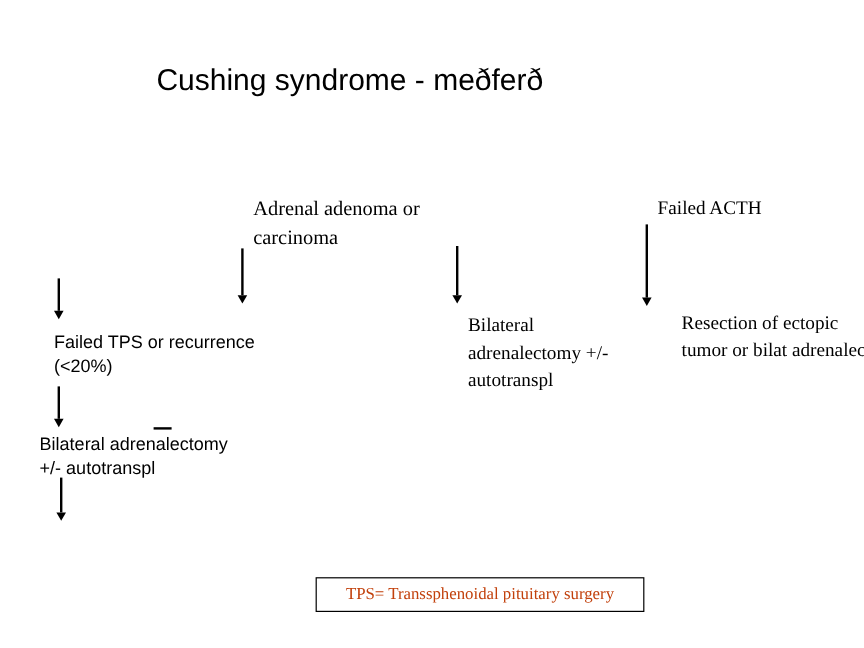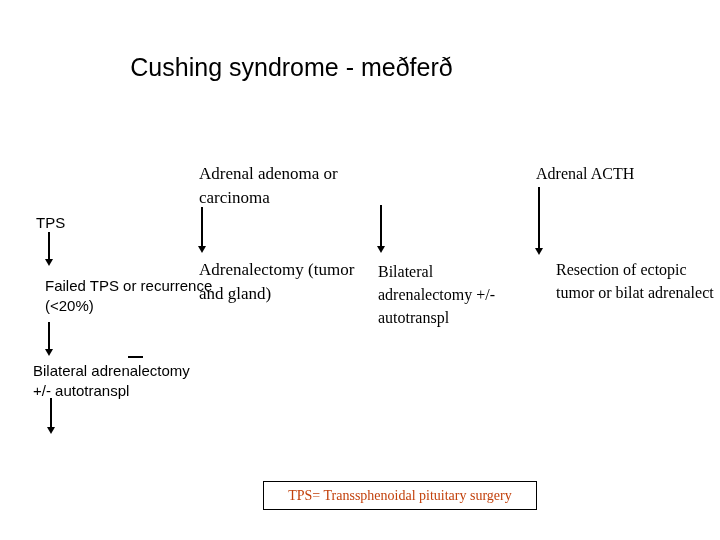--- a/index.html
+++ b/index.html
@@ -31,20 +31,21 @@
     position: absolute;
     font-family: "Liberation Sans", sans-serif;
     font-size: 15px;
     line-height: 20px;
     color: #000000;
   }
   .serif-block {
     position: absolute;
     font-family: "Liberation Serif", serif;
     color: #000000;
+    margin-left: 12px;
   }
   .col2 {
     font-size: 17px;
     line-height: 24px;
   }
   .col3 {
     font-size: 16px;
     line-height: 23px;
   }
   .col4 {
@@ -91,21 +92,20 @@
   }
 </style>
 </head>
 <body>
 
 <div id="slide">
 
   <div class="title">Cushing syndrome - meðferð</div>
 
 
-  <div class="sans-block" style="left:36px; top:213px; width:150px;">TPS</div>
 
   <div class="arrow" style="left:48px; top:232px; height:34px;">
     <div class="shaft" style="height:27px;"></div>
     <div class="head" style="top:27px;"></div>
   </div>
 
   <div class="sans-block" style="left:30px; top:276px; width:170px;margin-left:15px;">Failed TPS or recurrence (&lt;20%)</div>
 
   <div class="arrow" style="left:48px; top:322px; height:34px;">
     <div class="shaft" style="height:27px;"></div>
@@ -121,31 +121,30 @@
     <div class="head" style="top:29px;"></div>
   </div>
 
   <div class="serif-block col2" style="left:199px; top:162px; width:165px;">Adrenal adenoma or carcinoma</div>
 
   <div class="arrow" style="left:201px; top:207px; height:46px;">
     <div class="shaft" style="height:39px;"></div>
     <div class="head" style="top:39px;"></div>
   </div>
 
-  <div class="serif-block col2" style="left:199px; top:258px; width:175px;">Adrenalectomy (tumor and gland)</div>
 
 
   <div class="arrow" style="left:380px; top:205px; height:48px;">
     <div class="shaft" style="height:41px;"></div>
     <div class="head" style="top:41px;"></div>
   </div>
 
   <div class="serif-block col3" style="left:378px; top:260px; width:145px;">Bilateral adrenalectomy +/- autotranspl</div>
 
-  <div class="serif-block col4" style="left:536px; top:162px; width:160px;">Adrenal ACTH</div>
+  <div class="serif-block col4" style="left:536px; top:162px; width:160px;">Failed ACTH</div>
 
   <div class="arrow" style="left:538px; top:187px; height:68px;">
     <div class="shaft" style="height:61px;"></div>
     <div class="head" style="top:61px;"></div>
   </div>
 
   <div class="serif-block col4" style="left:556px; top:258px; width:165px;">Resection of ectopic tumor or bilat adrenalect</div>
 
   <div class="footnote-box" style="left:263px; top:481px; width:272px; height:27px;">
     <span>TPS= Transsphenoidal pituitary surgery</span>

